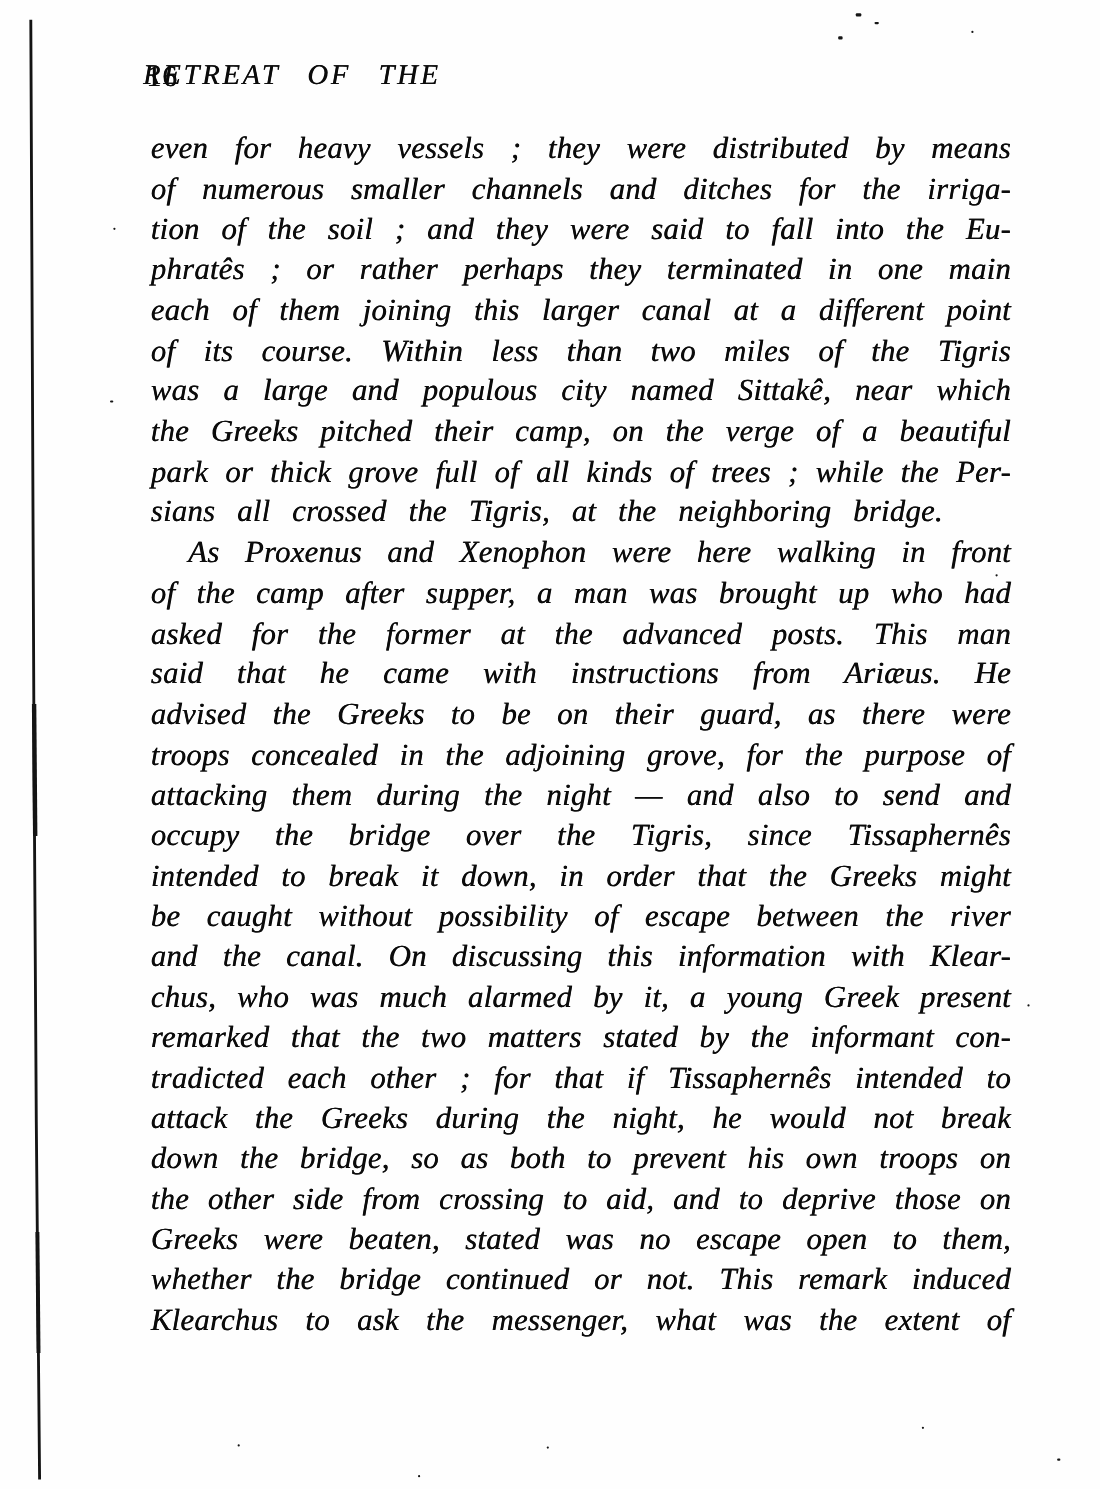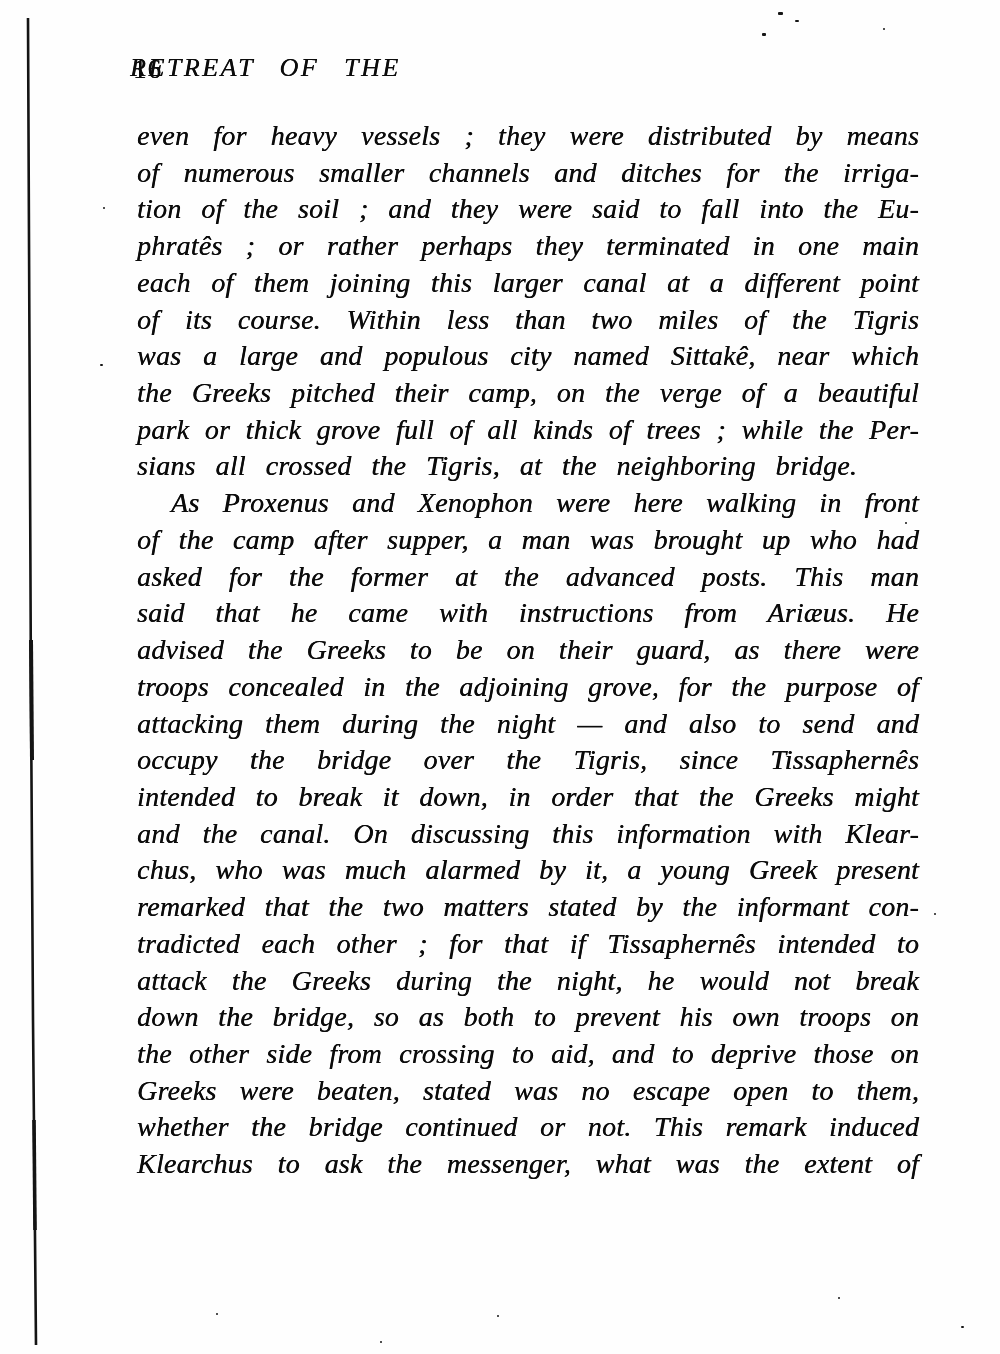--- a/index.html
+++ b/index.html
@@ -104,20 +104,21 @@
       <div class="line end-para">sians all crossed the Tigris, at the neighboring bridge.</div>
       <div class="line indent">As Proxenus and Xenophon were here walking in front</div>
       <div class="line">of the camp after supper, a man was brought up who had</div>
       <div class="line">asked for the former at the advanced posts.  This man</div>
       <div class="line">said that he came with instructions from Ariæus.  He</div>
       <div class="line">advised the Greeks to be on their guard, as there were</div>
       <div class="line">troops concealed in the adjoining grove, for the purpose of</div>
       <div class="line">attacking them during the night — and also to send and</div>
       <div class="line">occupy the bridge over the Tigris, since Tissaphernês</div>
       <div class="line">intended to break it down, in order that the Greeks might</div>
+      <div class="line">be caught without possibility of escape between the river</div>
       <div class="line">and the canal.  On discussing this information with Klear-</div>
       <div class="line">chus, who was much alarmed by it, a young Greek present</div>
       <div class="line">remarked that the two matters stated by the informant con-</div>
       <div class="line">tradicted each other ; for that if Tissaphernês intended to</div>
       <div class="line">attack the Greeks during the night, he would not break</div>
       <div class="line">down the bridge, so as both to prevent his own troops on</div>
       <div class="line">the other side from crossing to aid, and to deprive those on</div>
       <div class="line">Greeks were beaten, stated was no escape open to them,</div>
       <div class="line">whether the bridge continued or not.  This remark induced</div>
       <div class="line">Klearchus to ask the messenger, what was the extent of</div>

